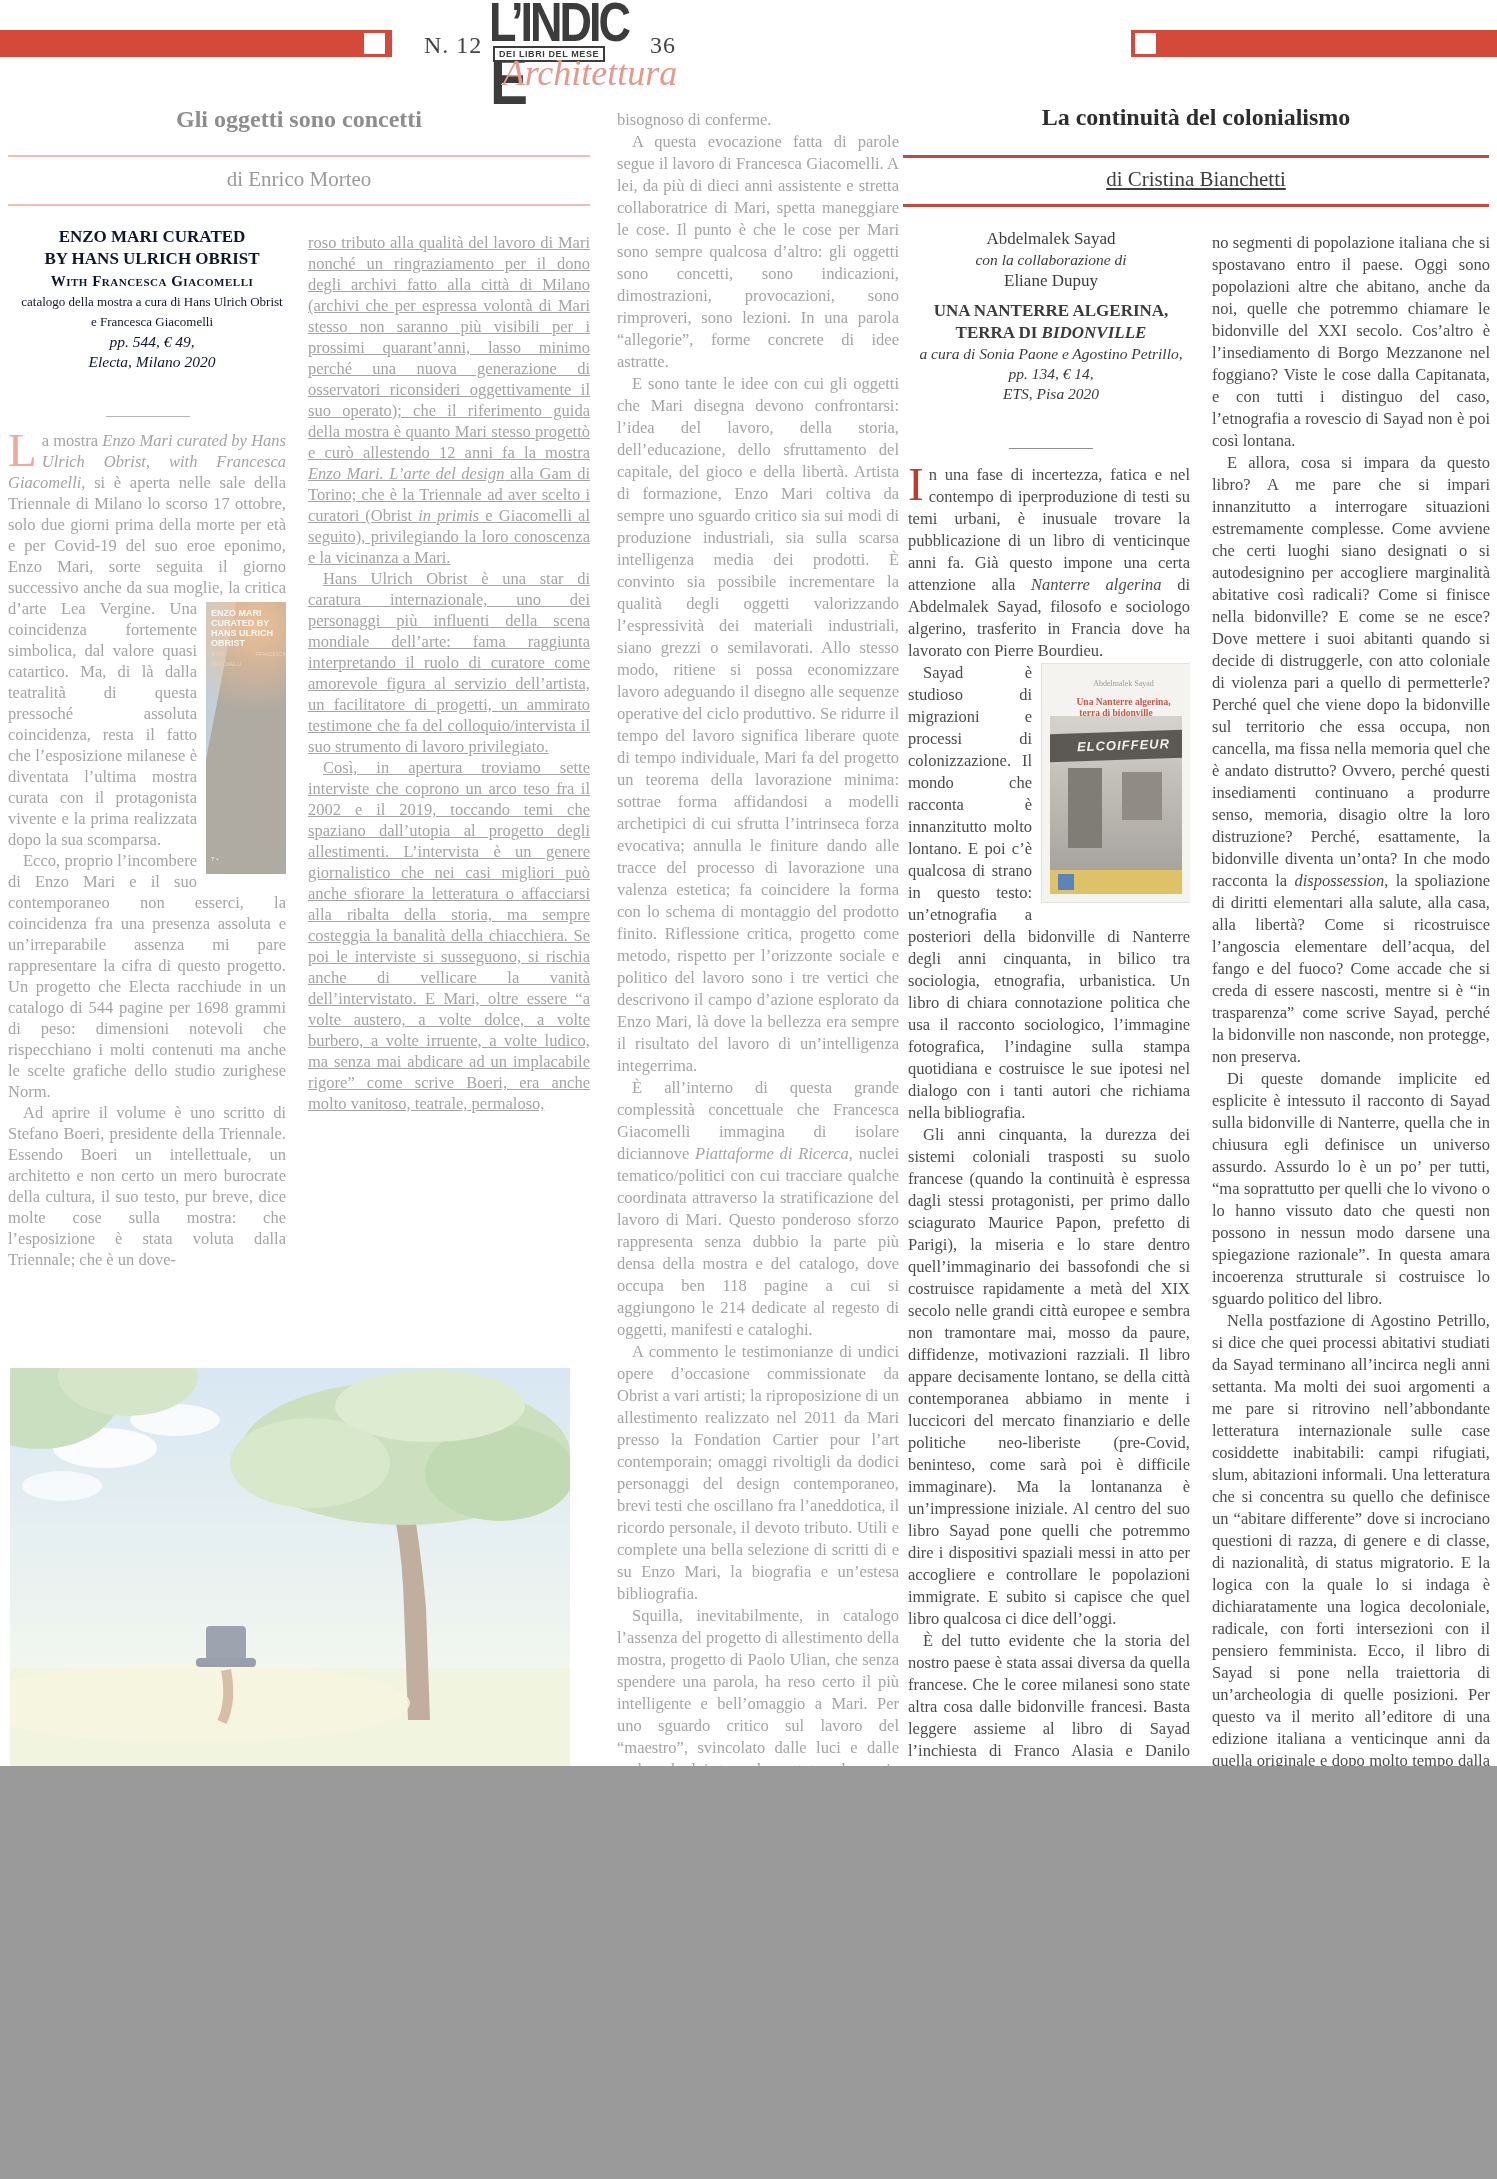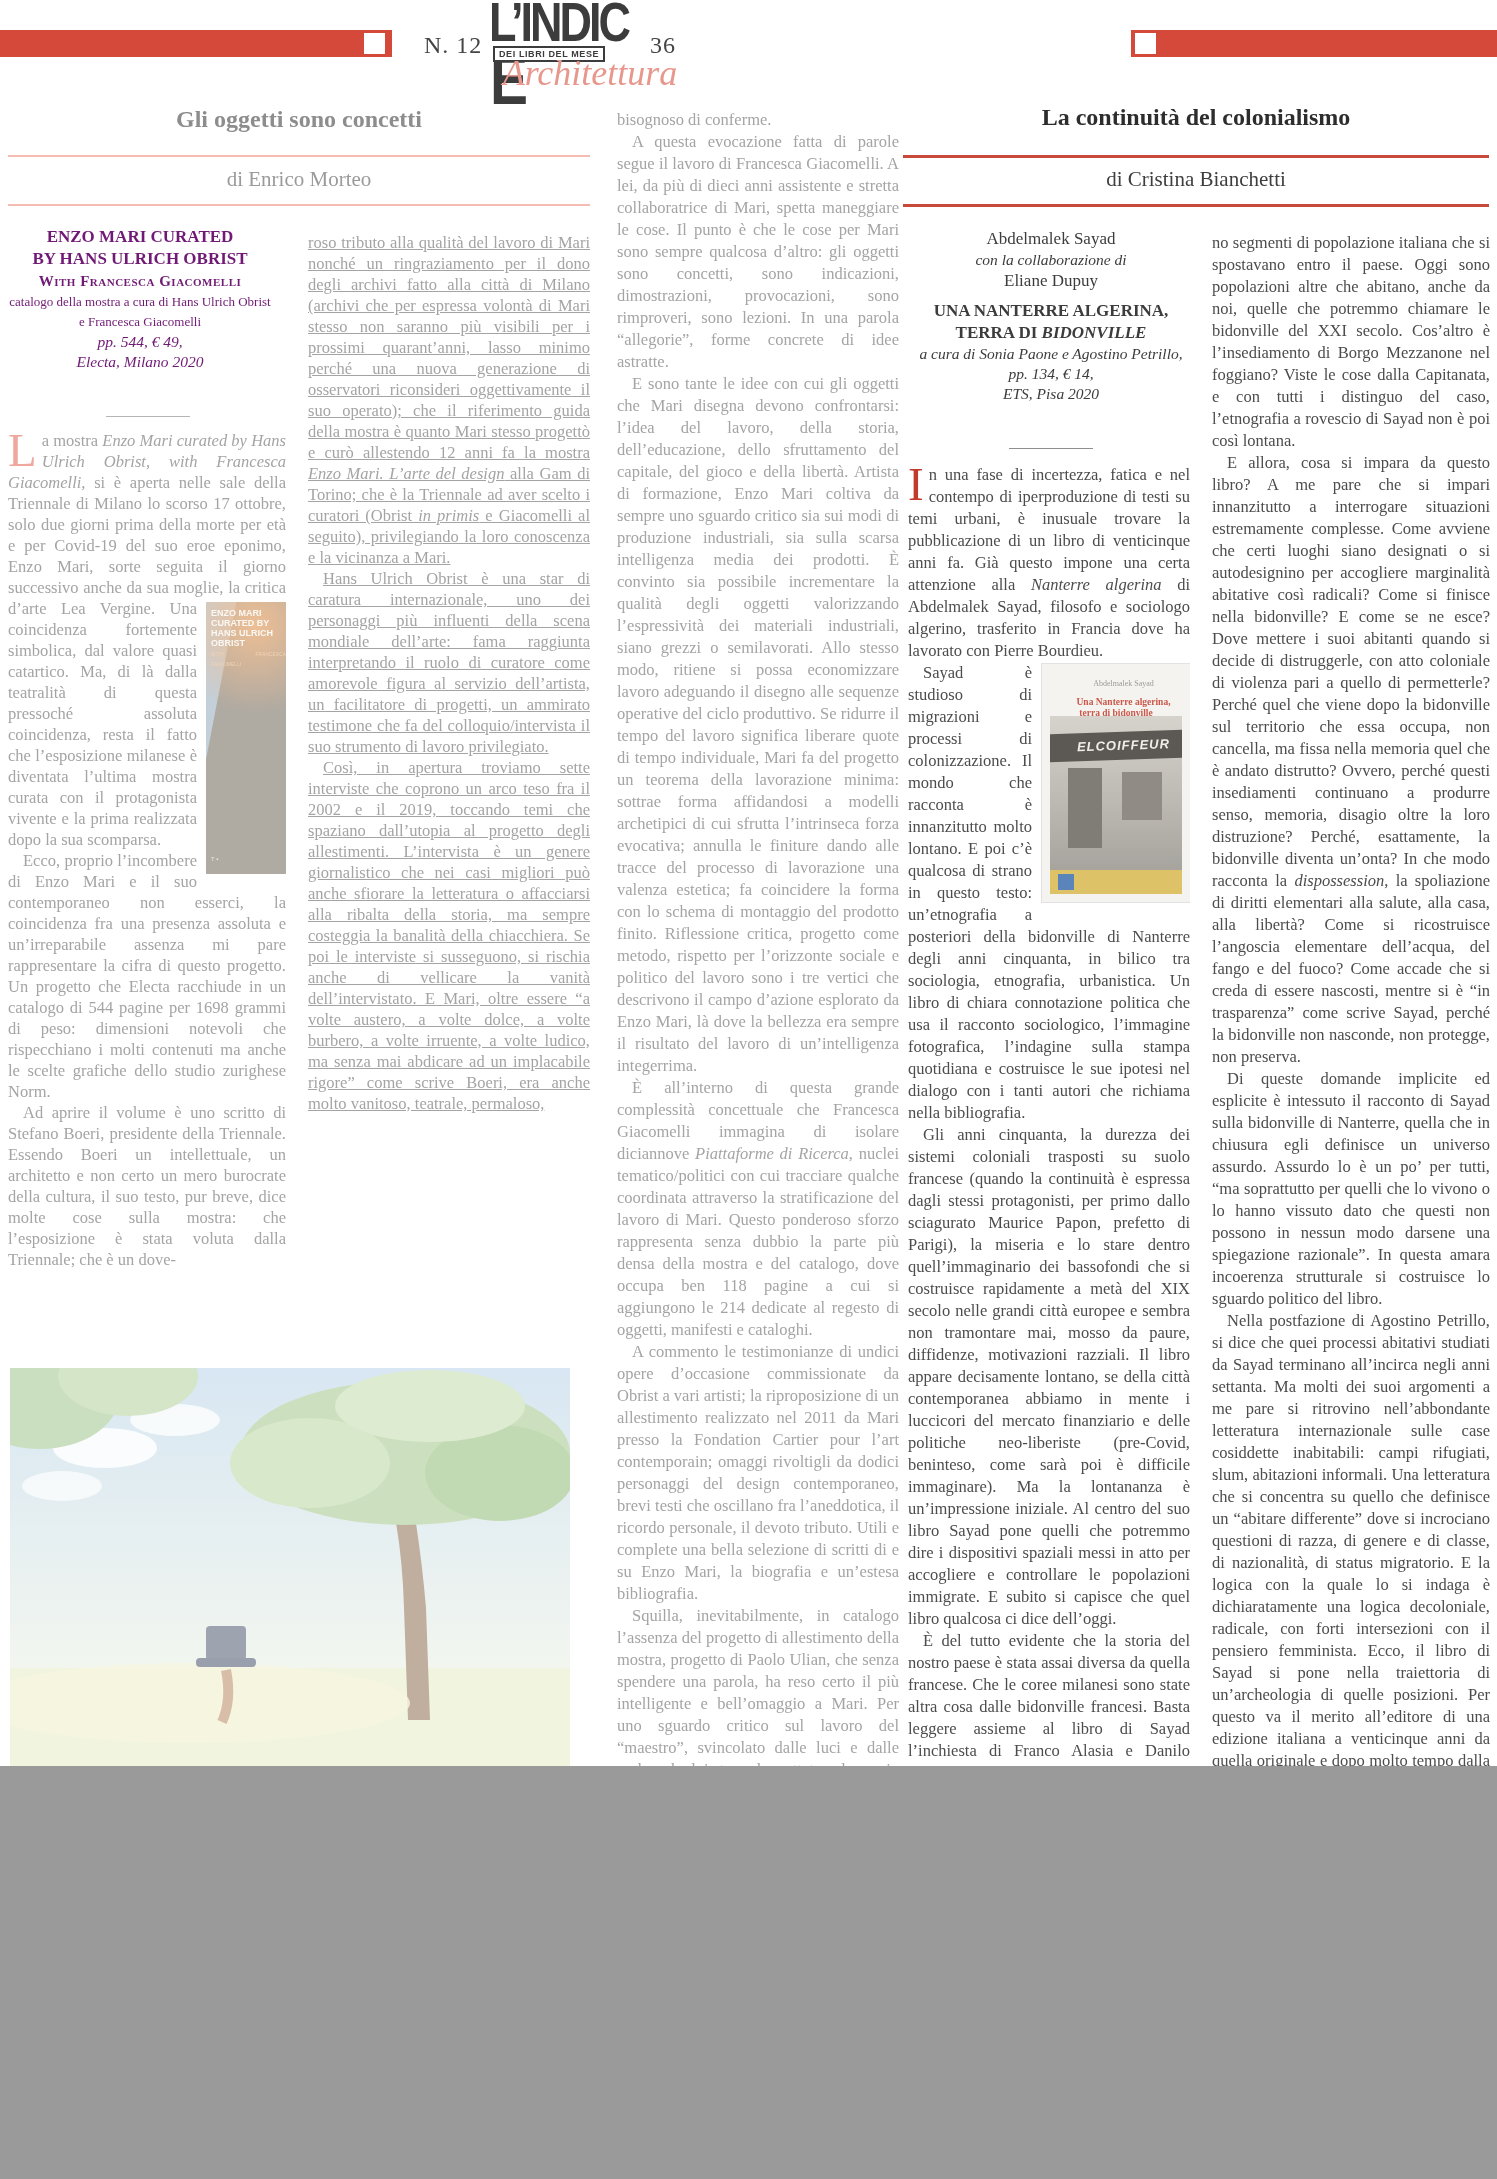--- a/index.html
+++ b/index.html
@@ -87,21 +87,21 @@
   <div class="abs bar" style="left:1131px;top:30px;width:366px;">
     <span class="notch" style="left:4px;"></span>
   </div>
   <div class="abs t-c section-lbl" style="left:390px;top:52px;width:400px;">Architettura</div>
 
   <div class="abs t-c a-title l-col" style="left:8px;top:106px;width:582px;">Gli oggetti sono concetti</div>
   <div class="abs rule-pink" style="left:8px;top:155px;width:582px;"></div>
   <div class="abs t-c byline" style="left:8px;top:167px;width:582px;color:#9a9a9a;">di Enrico Morteo</div>
   <div class="abs rule-pink" style="left:8px;top:204px;width:582px;"></div>
 
-  <div class="abs t-c bk" style="left:8px;top:226px;width:264px;color:#701a75;">
+  <div class="abs t-c bk" style="left:20px;top:226px;width:264px;color:#0f172a;">
     <div class="bk-caps">ENZO MARI CURATED</div>
     <div class="bk-caps">BY HANS ULRICH OBRIST</div>
     <div class="bk-sc">With Francesca Giacomelli</div>
     <div class="bk-pl">catalogo della mostra a cura di Hans Ulrich Obrist e Francesca Giacomelli</div>
     <div class="bk-it">pp. 544, € 49,</div>
     <div class="bk-it">Electa, Milano 2020</div>
   </div>
   <div class="abs minirule" style="left:106px;top:416px;"></div>
 
   <div class="abs colbody lh21 c-left" style="left:8px;top:430px;width:278px;height:938px;">
@@ -241,21 +241,21 @@
         <path d="M160 658 V742 M118 700 H202 M132 672 L188 728 M188 672 L132 728" stroke="#6a6a6a" stroke-width="1.5"></path>
         <circle cx="282" cy="706" r="40" fill="none" stroke="#5c5c5c" stroke-width="4"></circle>
         <path d="M282 666 V744 M242 706 H322 M254 678 L310 734 M310 678 L254 734" stroke="#6a6a6a" stroke-width="1.5"></path>
         <path d="M200 700 L250 690 M210 660 Q200 676 204 700" stroke="#5c5c5c" stroke-width="4" fill="none"></path>
       </g>
     </svg>
   </div>
 
   <div class="abs t-c a-title r-col" style="left:903px;top:104px;width:586px;">La continuità del colonialismo</div>
   <div class="abs rule-red" style="left:903px;top:155px;width:586px;"></div>
-  <div class="abs t-c byline" style="left:903px;top:167px;width:586px;color:#3e3e3e;">di Cristina Bianchetti</div>
+  <div class="abs t-c byline" style="left:903px;top:167px;width:586px;color:#3e3e3e;text-decoration:underline;">di Cristina Bianchetti</div>
   <div class="abs rule-red" style="left:903px;top:204px;width:586px;"></div>
 
   <div class="abs t-c bk" style="left:905px;top:228px;width:292px;color:#3c3c3c;">
     <div style="font-size:17px;">Abdelmalek Sayad</div>
     <div class="bk-it">con la collaborazione di</div>
     <div style="font-size:17px;">Eliane Dupuy</div>
     <div class="bk-caps" style="margin-top:8px;">UNA NANTERRE ALGERINA,</div>
     <div class="bk-caps">TERRA DI <i>BIDONVILLE</i></div>
     <div class="bk-it">a cura di Sonia Paone e Agostino Petrillo,</div>
     <div class="bk-it">pp. 134, € 14,</div>

